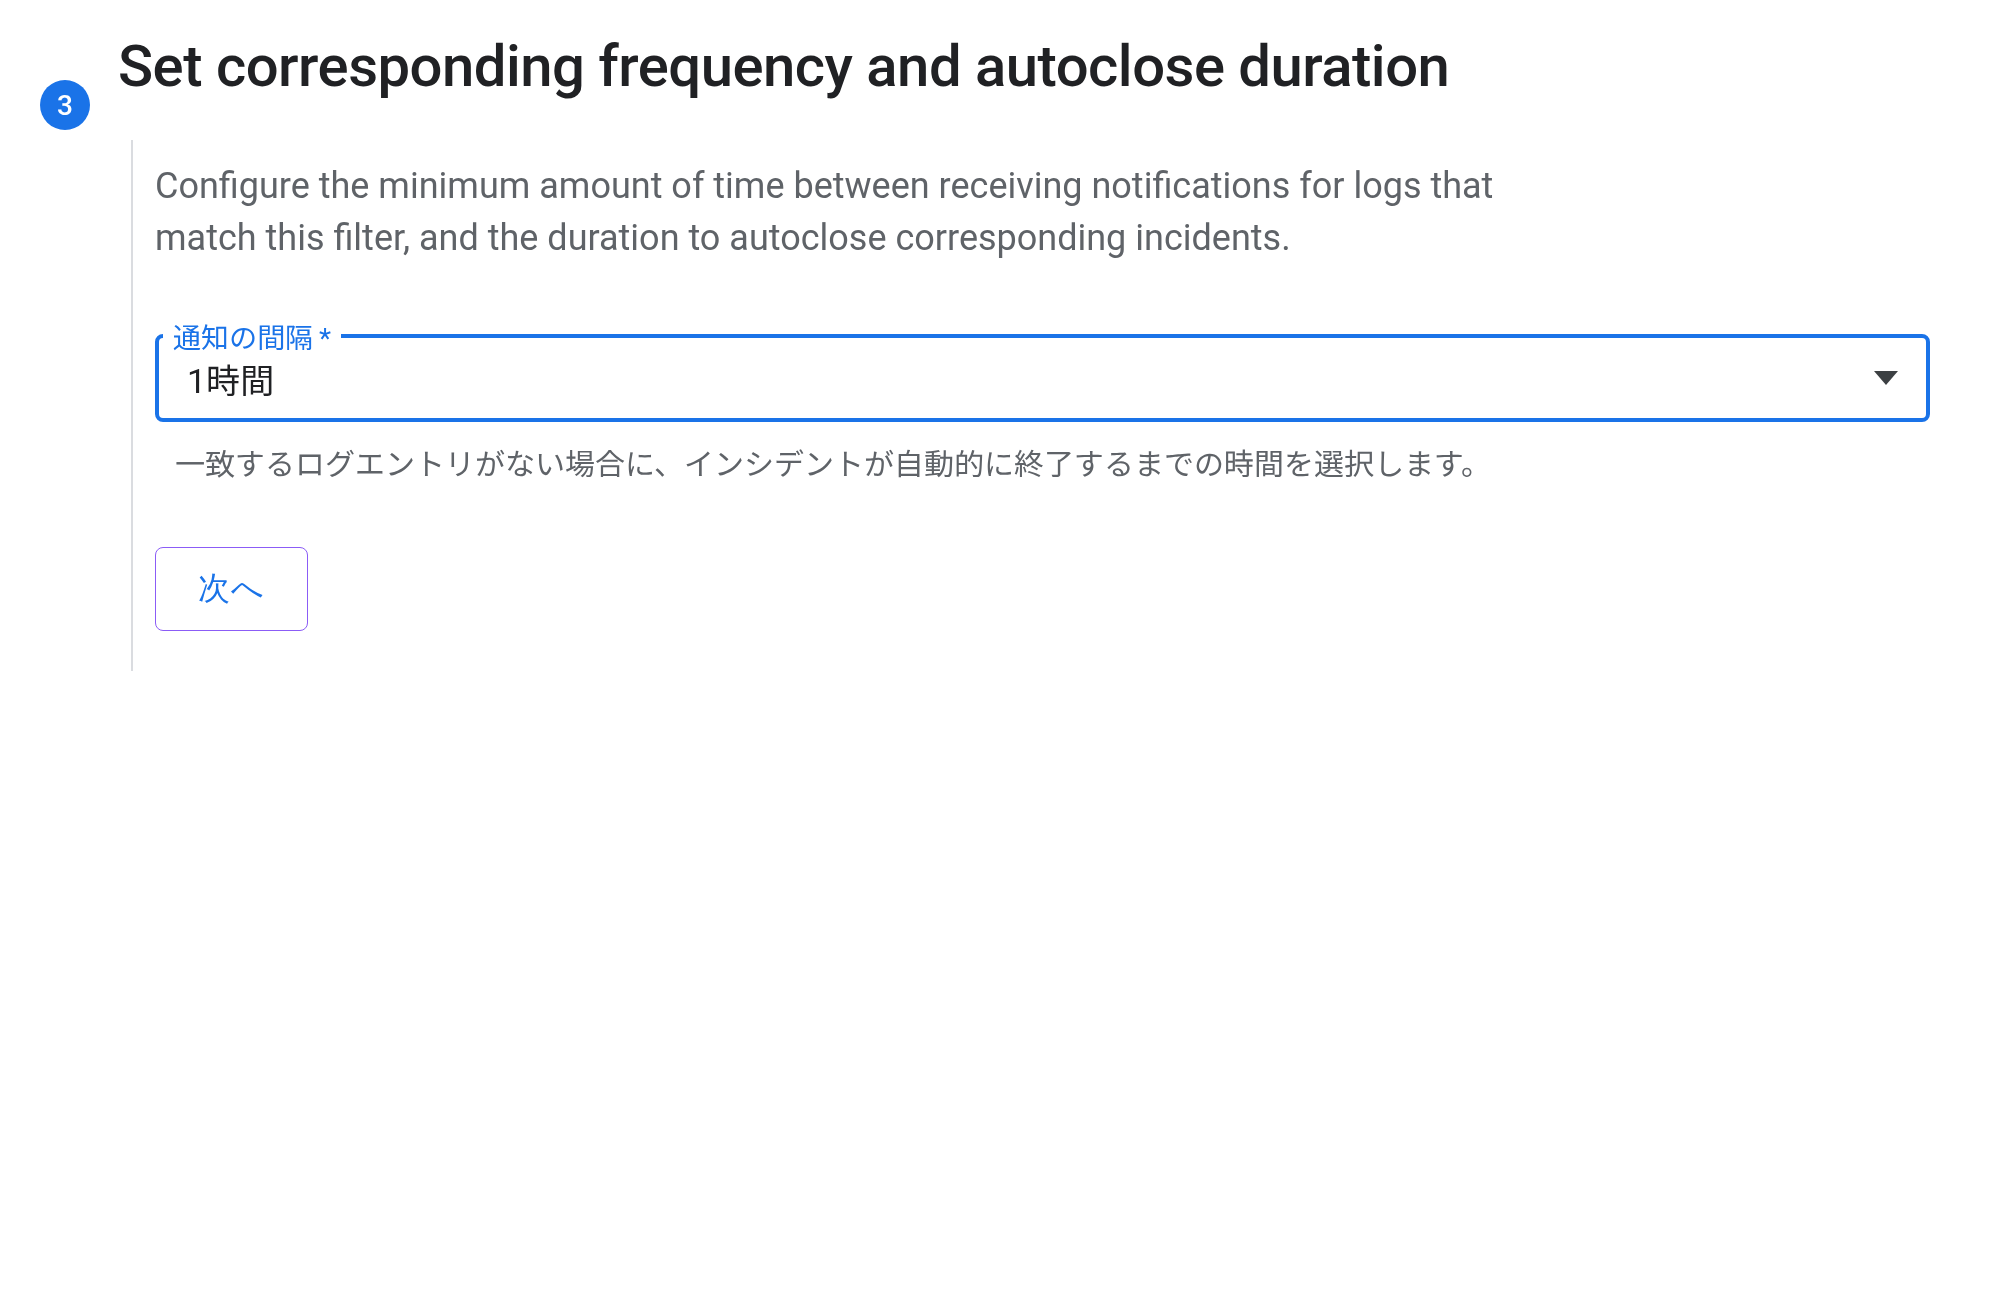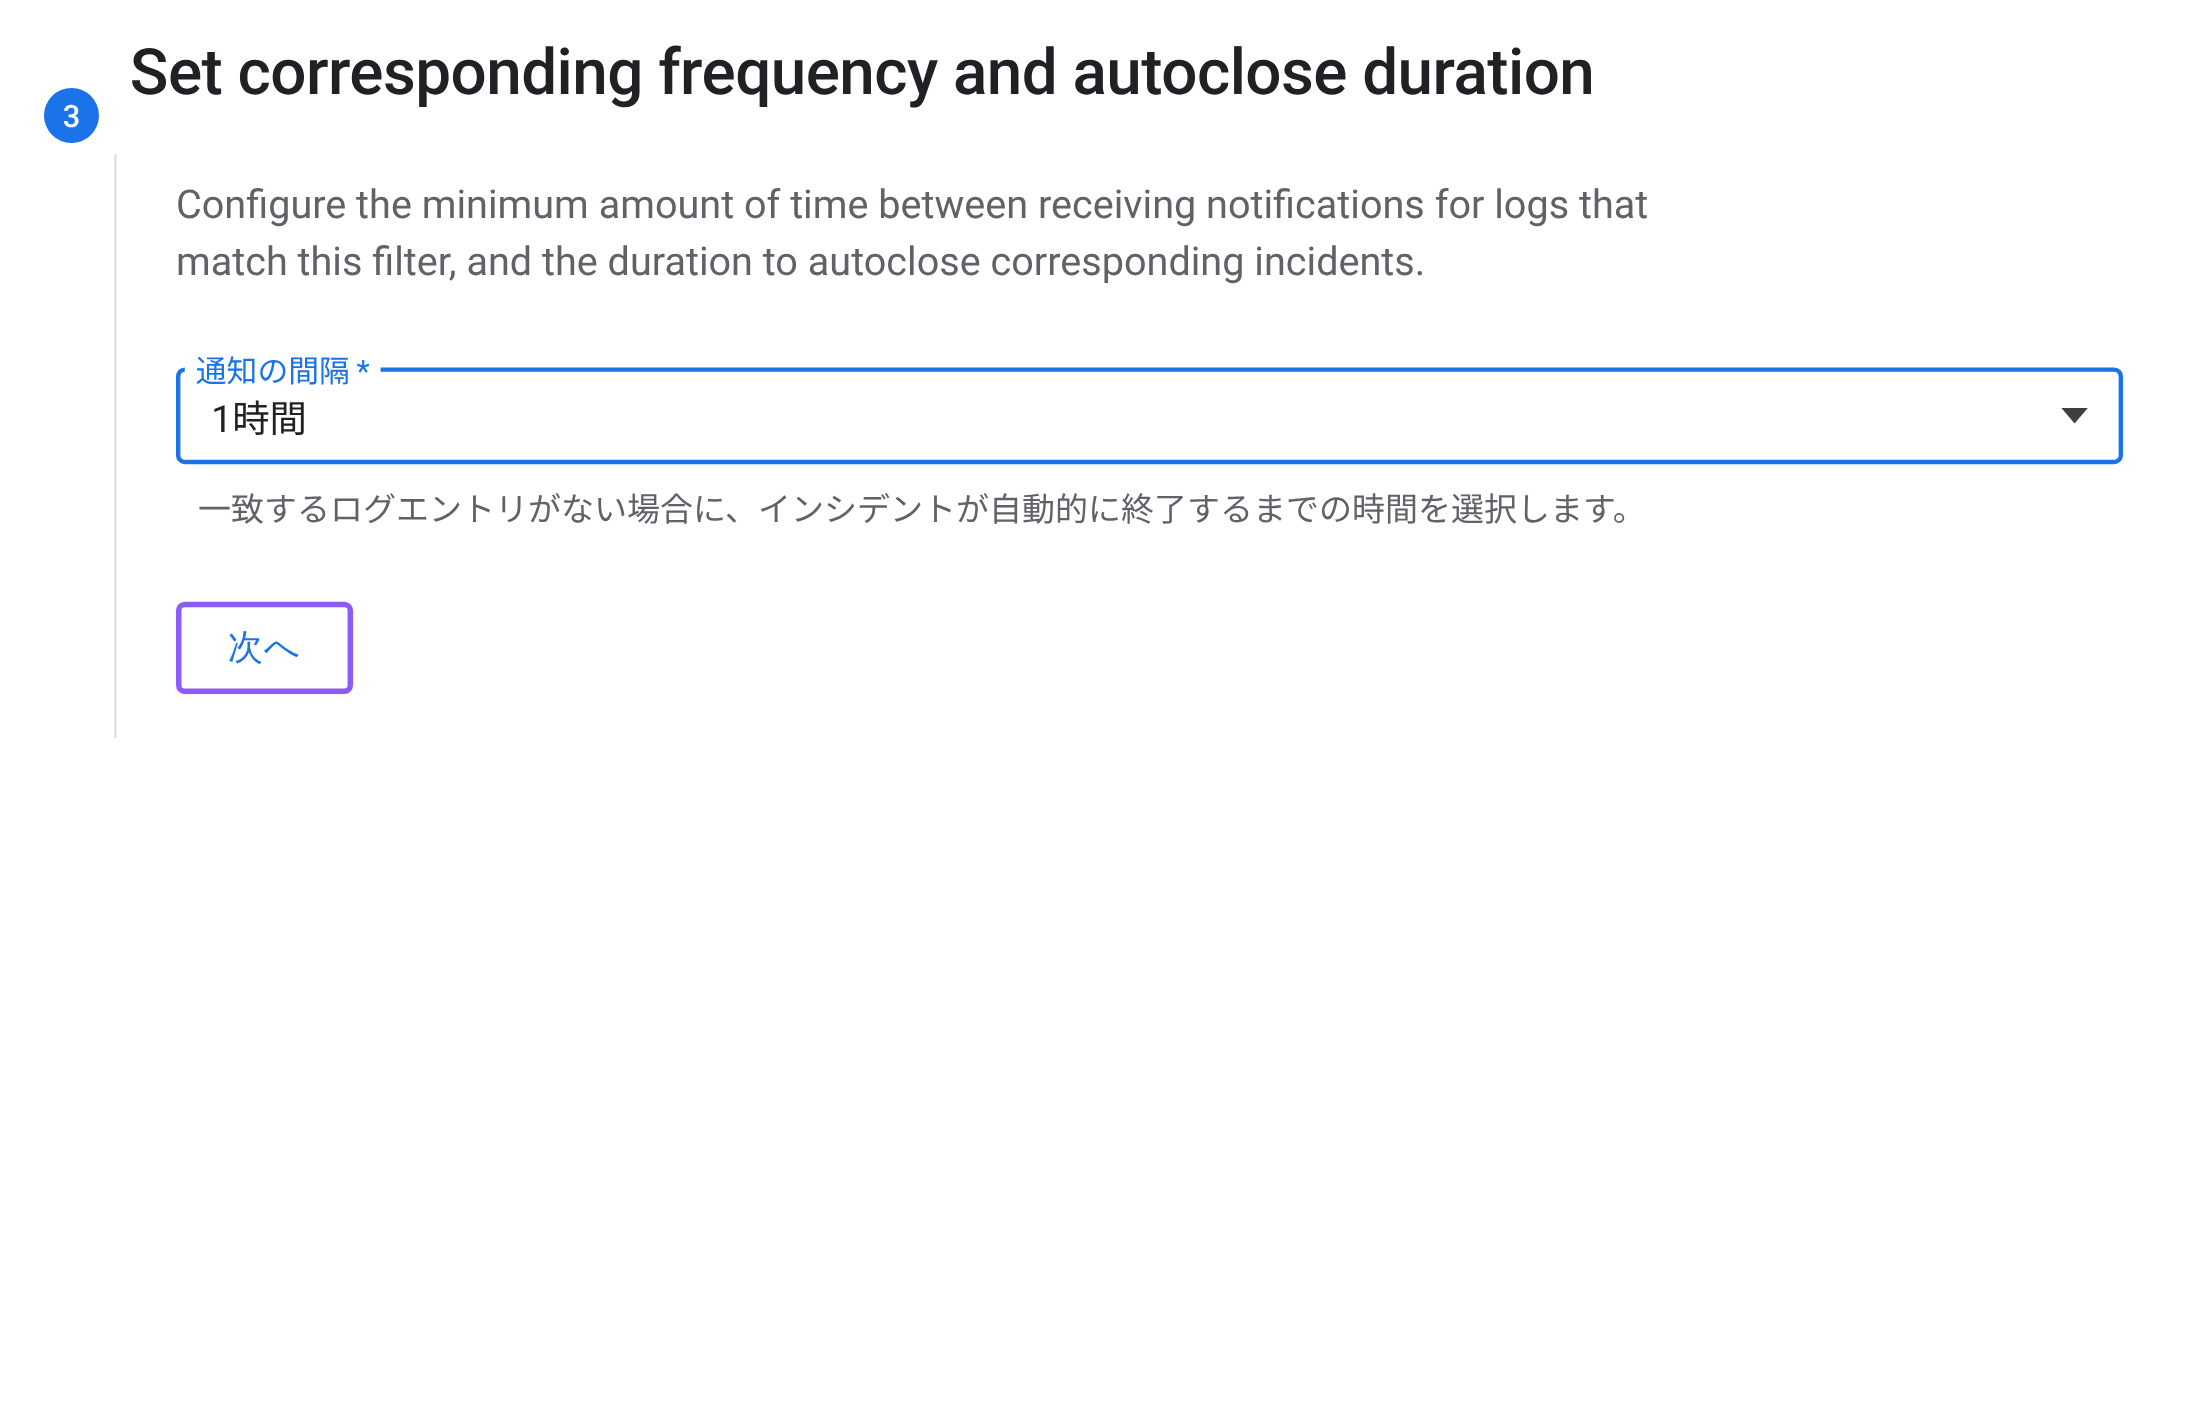--- a/index.html
+++ b/index.html
@@ -34,23 +34,23 @@
     margin-right: 28px;
   }
   .step-title {
     font-size: 58px;
     font-weight: 500;
     line-height: 1.25;
     color: #202124;
     letter-spacing: -0.5px;
   }
   .body-col {
-    margin-left: 64px; 
+    margin-left: 91px; 
     border-left: 2px solid #dadce0;
-    padding-left: 54px;
+    padding-left: 22px;
     padding-top: 20px;
     padding-bottom: 40px;
     margin-top: 10px;
   }
   .description {
     font-size: 36px;
     line-height: 1.45;
     color: #5f6368;
     max-width: 1400px;
   }
@@ -120,21 +120,21 @@
 
   .footer-btn-row {
     margin-top: 60px;
   }
   .btn {
     display: inline-flex;
     align-items: center;
     justify-content: center;
     height: 84px;
     padding: 0 42px;
-    border: 5px solid #8b5cf6;
+    border: 1px solid #8b5cf6;
     border-radius: 8px;
     background: #fff;
     color: #1a73e8;
     font-size: 32px;
     font-weight: 500;
     cursor: pointer;
     letter-spacing: 1px;
   }
 </style>
 </head>

